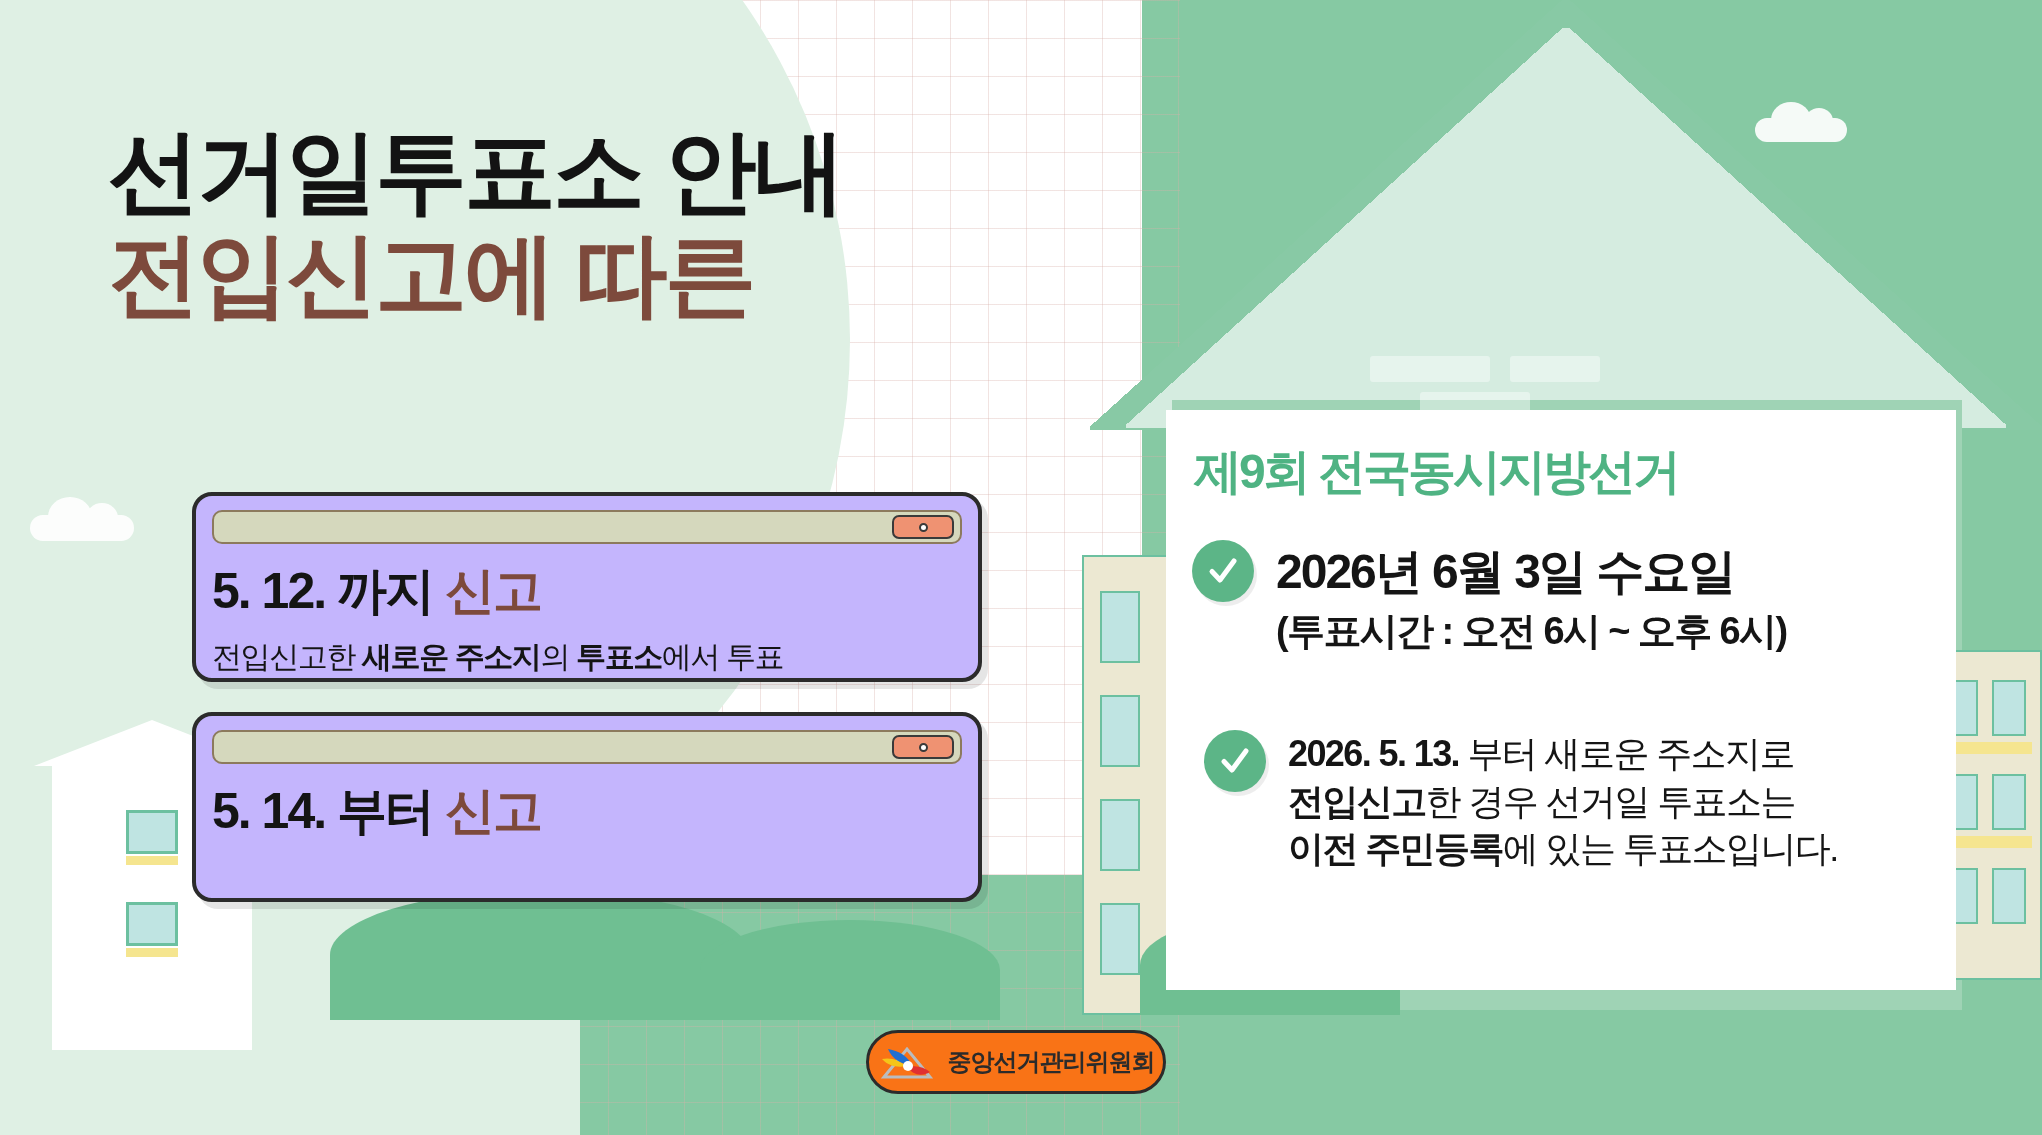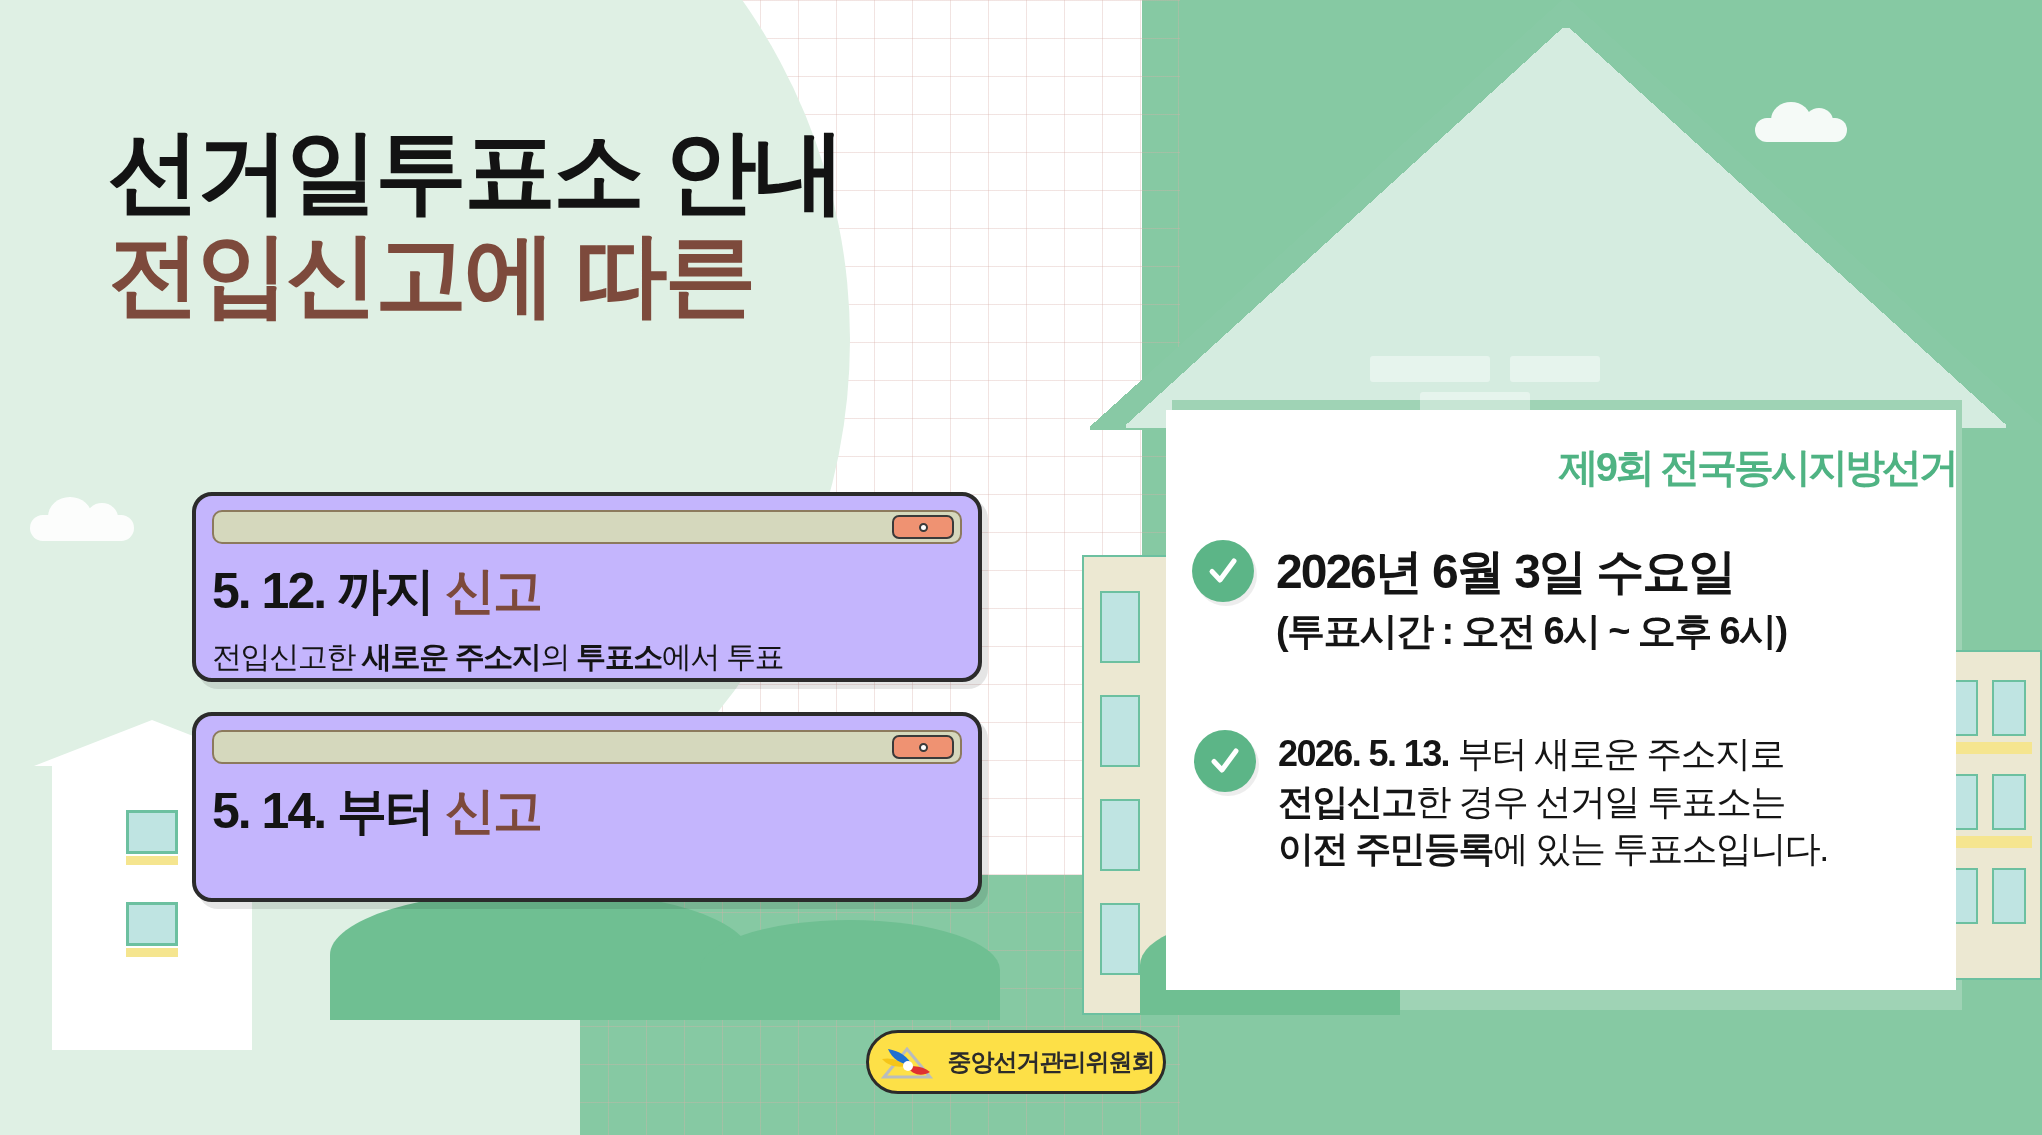--- a/index.html
+++ b/index.html
@@ -133,39 +133,39 @@
   }
   .card-sub b{font-weight:900;}
   .card-sub .lt{font-weight:400;}
 
   
   .panel{
     position:absolute;left:1166px;top:410px;width:790px;height:580px;
     background:#ffffff;
   }
   .panel-title{
-    font-size:40px;font-weight:900;color:#4fb383;letter-spacing:-3px;
-    white-space:nowrap;margin:30px 0 0 28px;text-align:right;
+    font-size:48px;font-weight:900;color:#4fb383;letter-spacing:-3px;
+    white-space:nowrap;margin:30px 0 0 28px;
   }
   .bullet{position:absolute;display:flex;gap:22px;align-items:flex-start;}
   .check{
     flex:0 0 auto;width:62px;height:62px;border-radius:50%;background:#5cb587;
     box-shadow:3px 4px 0 rgba(0,0,0,.07);
     display:flex;align-items:center;justify-content:center;
   }
   .check svg{display:block;}
   .b-text .l1{font-size:48px;font-weight:900;color:#151515;letter-spacing:-2px;white-space:nowrap;}
   .b-text .l2{font-size:38px;font-weight:700;color:#151515;letter-spacing:-1.6px;white-space:nowrap;margin-top:2px;}
   .b2-text div{font-size:36px;color:#151515;letter-spacing:-1.6px;white-space:nowrap;line-height:1.32;}
   .b2-text b{font-weight:900;}
 
   
   .footer-chip{
     position:absolute;left:866px;top:1030px;width:300px;height:64px;
-    background:#fde047;border:3px solid #2b2b2b;border-radius:34px;
+    background:#f97316;border:3px solid #2b2b2b;border-radius:34px;
     display:flex;align-items:center;justify-content:center;gap:12px;
   }
   .nec-mark{width:58px;height:42px;position:relative;flex:0 0 auto;}
   .footer-chip .lbl{font-size:24px;font-weight:700;color:#2b2b2b;letter-spacing:-1px;}
 </style>
 </head>
 <body>
 
 <div id="poster">
 
@@ -262,21 +262,21 @@
         <svg width="38" height="38" viewBox="0 0 38 38">
             <path d="M8 19.5 L16 28 L30 9" stroke="#ffffff" stroke-width="5" fill="none" stroke-linecap="round" stroke-linejoin="round"></path>
           </svg>
       </div>
       <div class="b-text">
         <div class="l1">2026년 6월 3일 수요일</div>
         <div class="l2">(투표시간 : 오전 6시 ~ 오후 6시)</div>
       </div>
     </div>
 
-    <div class="bullet" style="left:28px;top:320px;">
+    <div class="bullet" style="left:38px;top:320px;">
       <div class="check">
         <svg width="38" height="38" viewBox="0 0 38 38">
             <path d="M8 19.5 L16 28 L30 9" stroke="#ffffff" stroke-width="5" fill="none" stroke-linecap="round" stroke-linejoin="round"></path>
           </svg>
       </div>
       <div class="b2-text">
         <div><b>2026. 5. 13. </b><span>부터 새로운 주소지로</span></div>
         <div><b>전입신고</b><span>한 경우 선거일 투표소는</span></div>
         <div><b>이전 주민등록</b><span>에 있는 투표소입니다.</span></div>
       </div>

